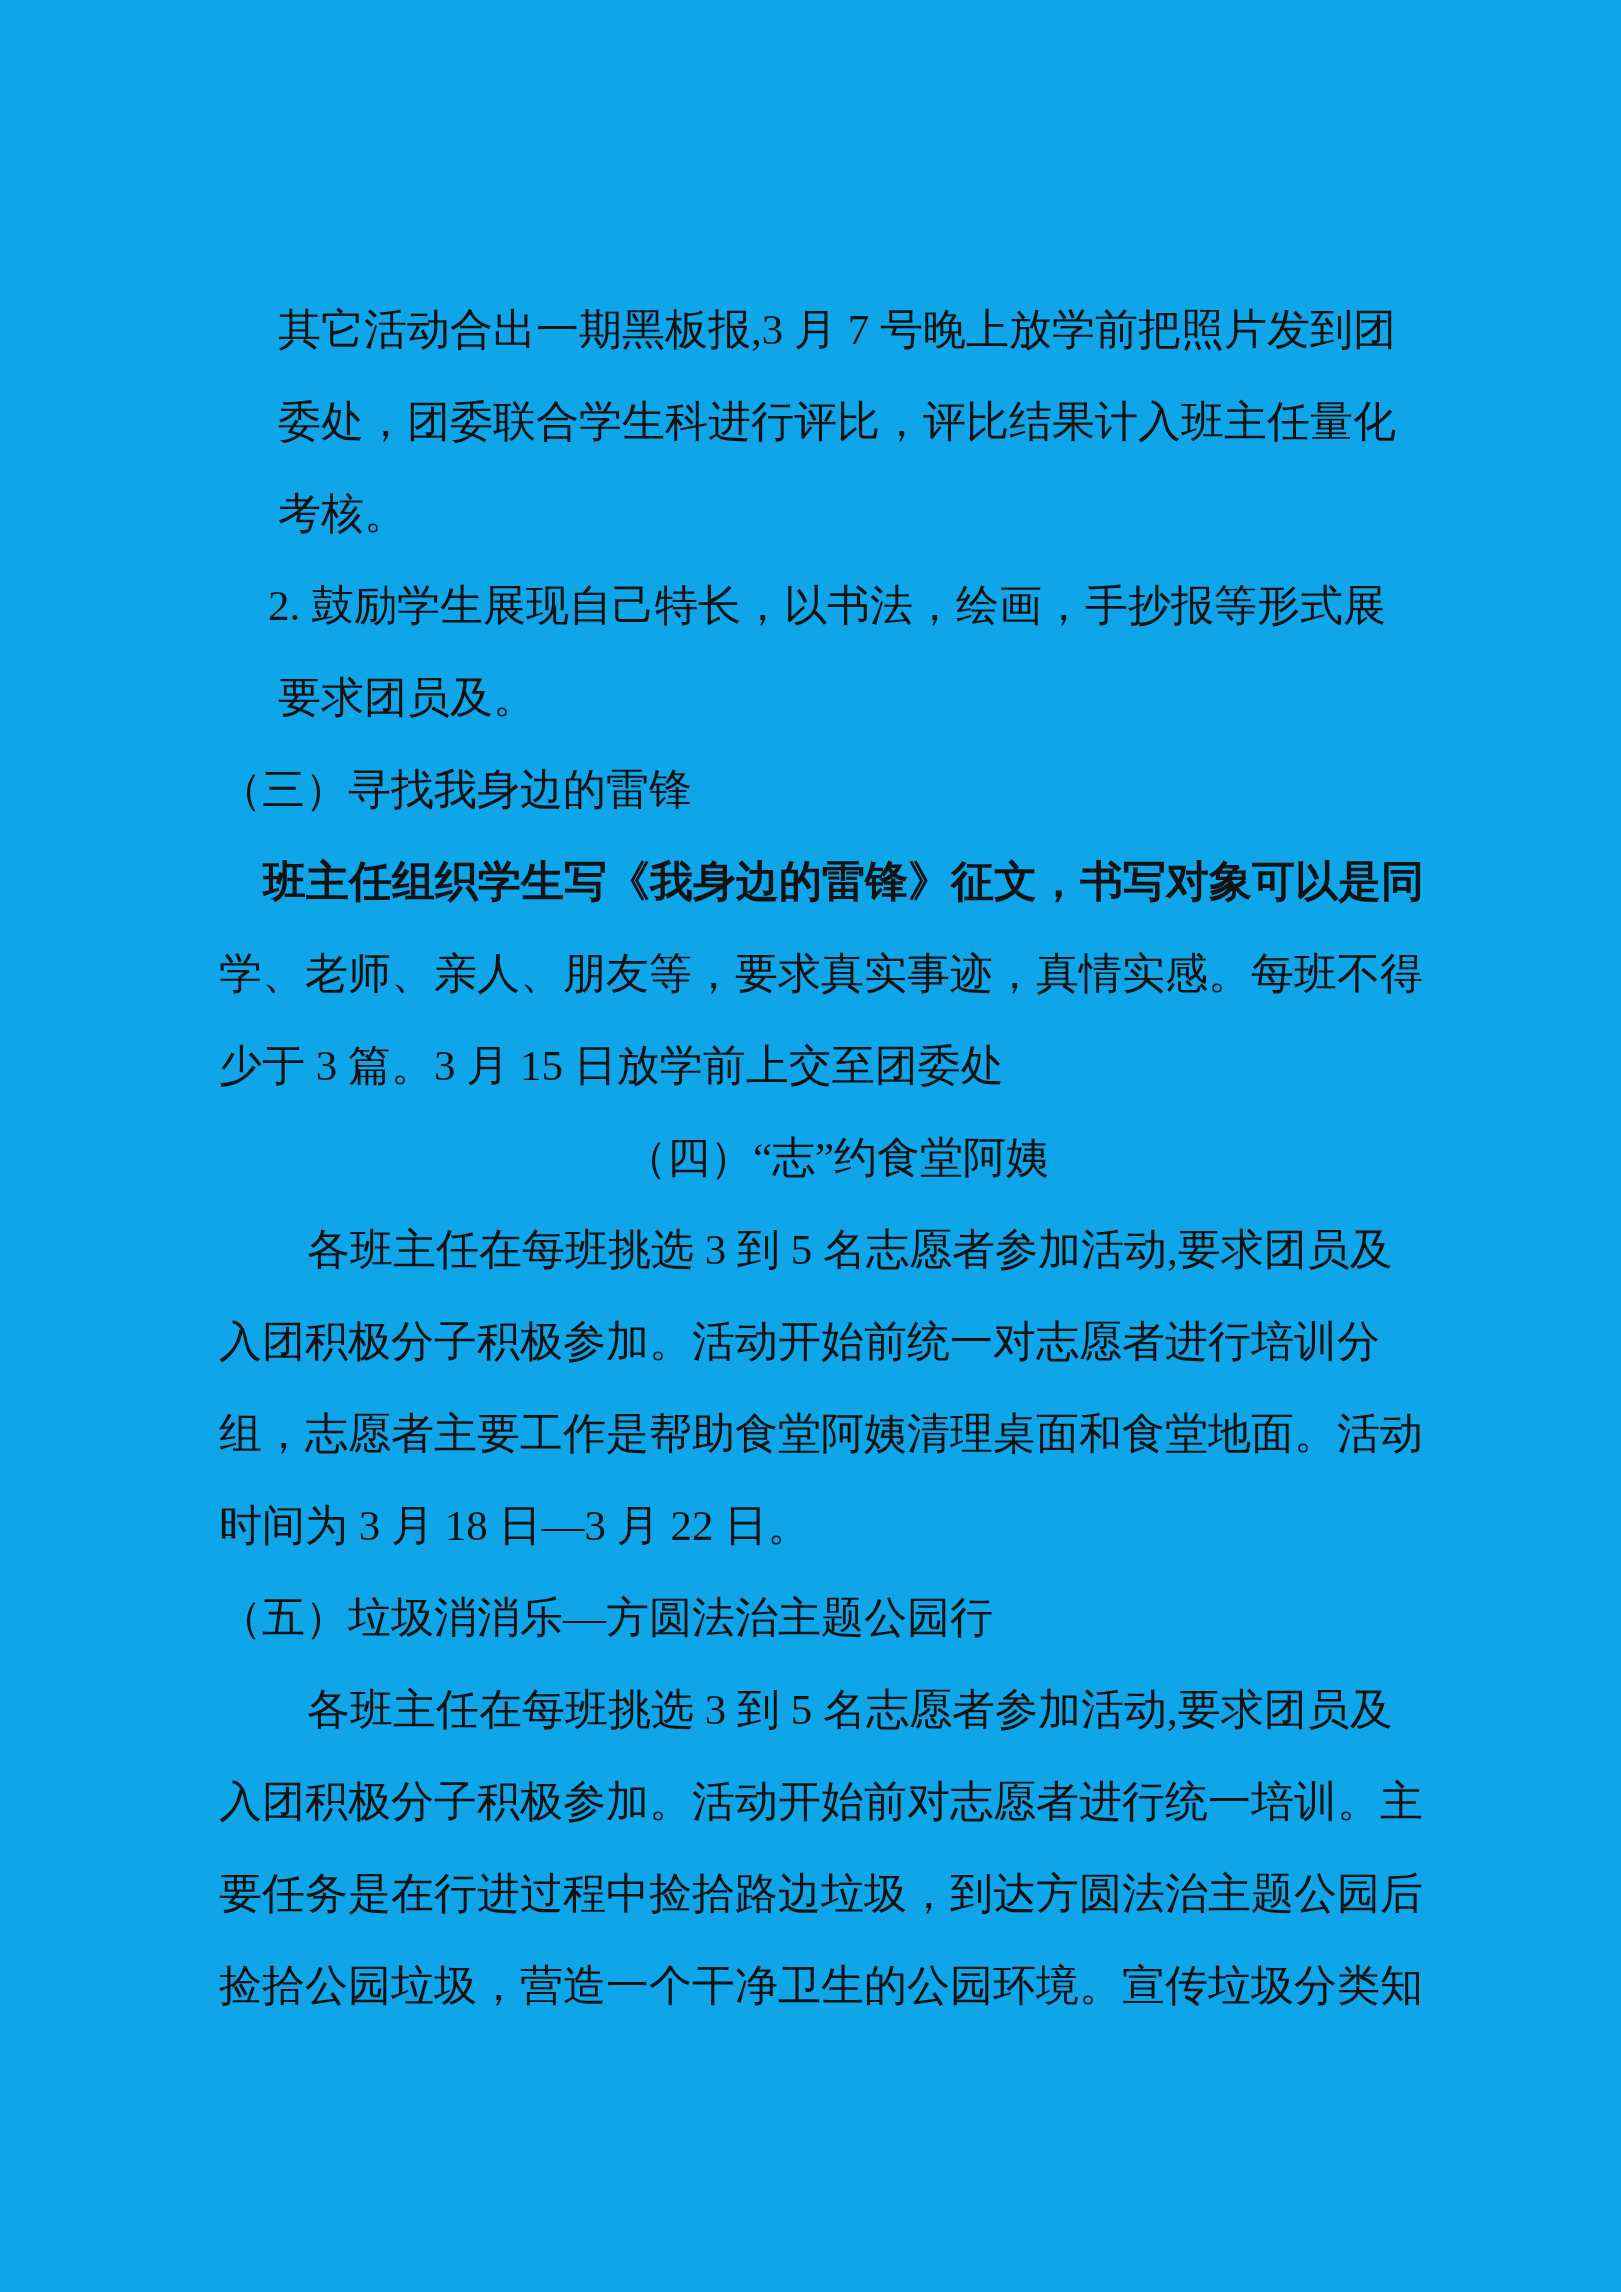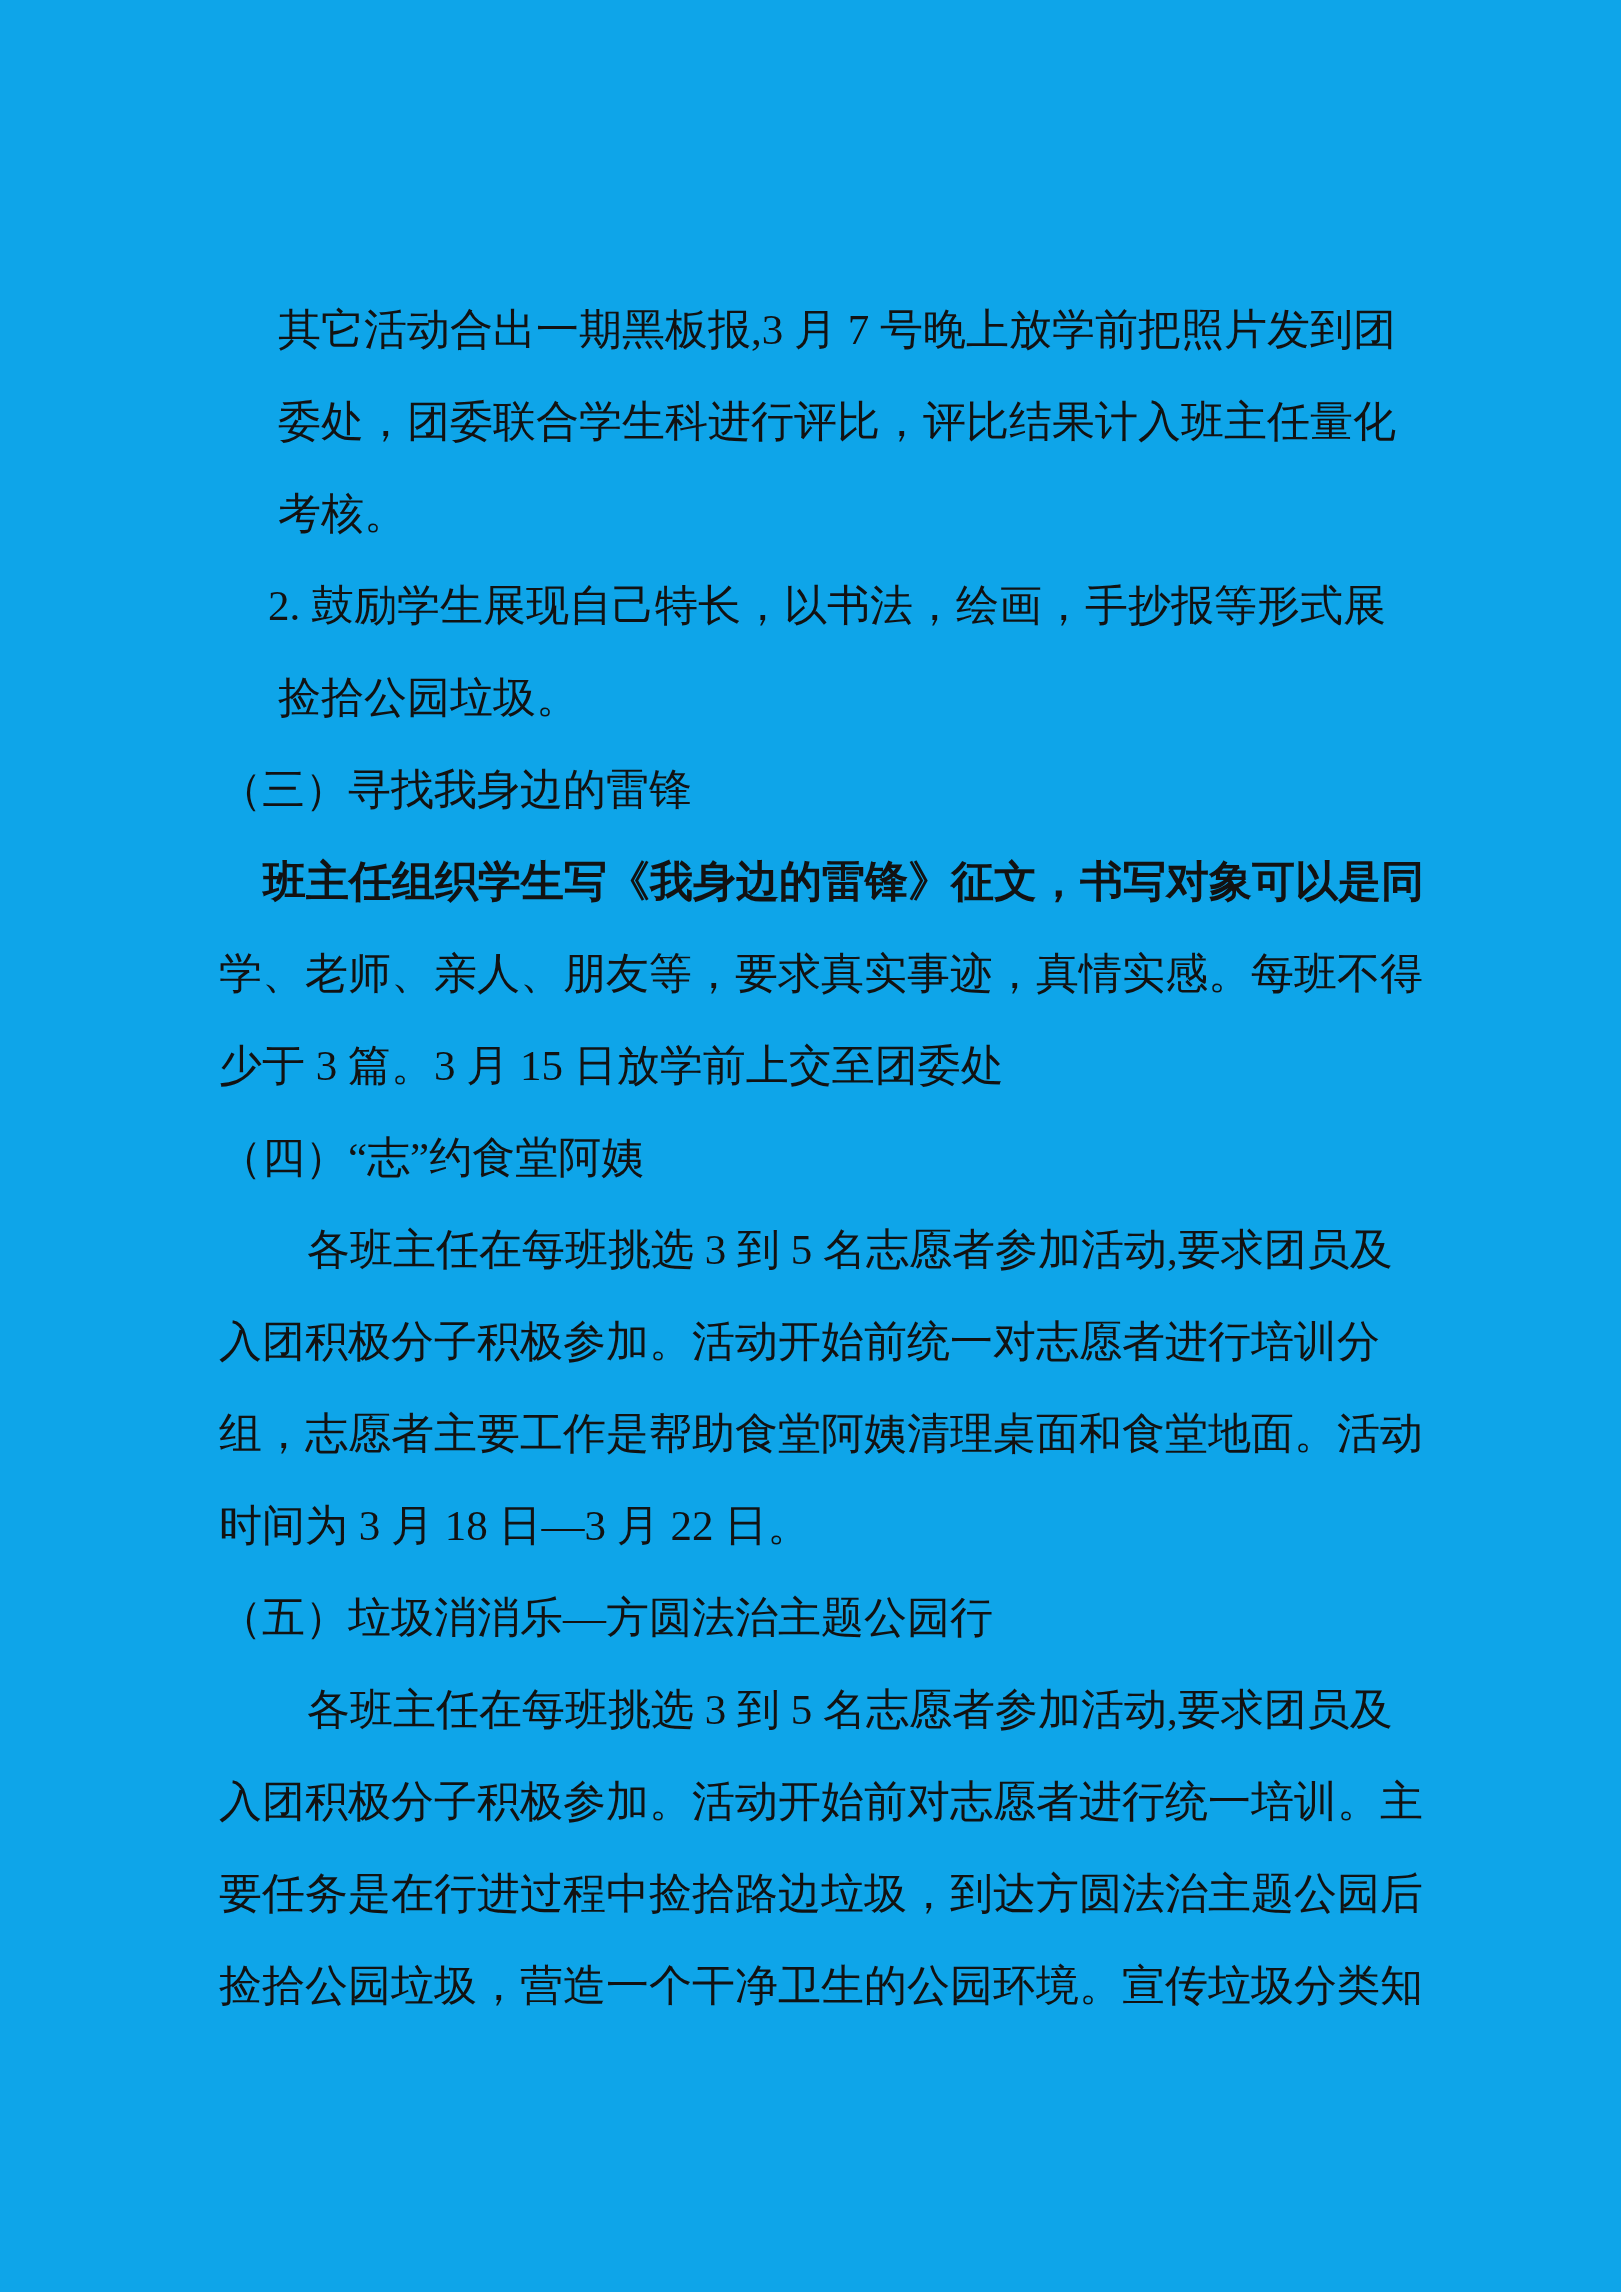--- a/index.html
+++ b/index.html
@@ -32,26 +32,26 @@
 </style>
 </head>
 <body>
 
 <div class="page" style="background: #0ea5e9; padding-left: 20px;">
   <div class="textblock">
       <div class="line" style="padding-left: 59px; color: rgb(18, 18, 18);">其它活动合出一期黑板报,3 月 7 号晚上放学前把照片发到团</div>
       <div class="line" style="padding-left: 59px; color: rgb(18, 18, 18);">委处，团委联合学生科进行评比，评比结果计入班主任量化</div>
       <div class="line" style="padding-left: 59px; color: rgb(18, 18, 18);">考核。</div>
       <div class="line" style="padding-left: 49px; color: rgb(18, 18, 18);">2. 鼓励学生展现自己特长，以书法，绘画，手抄报等形式展</div>
-      <div class="line" style="padding-left: 59px; color: rgb(18, 18, 18);">捡拾公园垃圾。</div>
+      <div class="line" style="padding-left: 59px; color: rgb(18, 18, 18);">要求团员及。</div>
       <div class="line" style="padding-left: 0px; color: rgb(18, 18, 18);">（三）寻找我身边的雷锋</div>
       <div class="line" style="padding-left: 44px; color: rgb(18, 18, 18); font-weight: bold;">班主任组织学生写《我身边的雷锋》征文，书写对象可以是同</div>
       <div class="line" style="padding-left: 0px; color: rgb(18, 18, 18);">学、老师、亲人、朋友等，要求真实事迹，真情实感。每班不得</div>
       <div class="line" style="padding-left: 0px; color: rgb(18, 18, 18);">少于 3 篇。3 月 15 日放学前上交至团委处</div>
-      <div class="line" style="padding-left: 0px; color: rgb(18, 18, 18);">（四）“志”约食堂阿姨</div>
+      <div class="line" style="padding-left: 0px; color: rgb(18, 18, 18); text-align: center;">（四）“志”约食堂阿姨</div>
       <div class="line" style="padding-left: 88px; color: rgb(18, 18, 18);">各班主任在每班挑选 3 到 5 名志愿者参加活动,要求团员及</div>
       <div class="line" style="padding-left: 0px; color: rgb(18, 18, 18);">入团积极分子积极参加。活动开始前统一对志愿者进行培训分</div>
       <div class="line" style="padding-left: 0px; color: rgb(18, 18, 18);">组，志愿者主要工作是帮助食堂阿姨清理桌面和食堂地面。活动</div>
       <div class="line" style="padding-left: 0px; color: rgb(18, 18, 18);">时间为 3 月 18 日—3 月 22 日。</div>
       <div class="line" style="padding-left: 0px; color: rgb(18, 18, 18);">（五）垃圾消消乐—方圆法治主题公园行</div>
       <div class="line" style="padding-left: 88px; color: rgb(18, 18, 18);">各班主任在每班挑选 3 到 5 名志愿者参加活动,要求团员及</div>
       <div class="line" style="padding-left: 0px; color: rgb(18, 18, 18);">入团积极分子积极参加。活动开始前对志愿者进行统一培训。主</div>
       <div class="line" style="padding-left: 0px; color: rgb(18, 18, 18);">要任务是在行进过程中捡拾路边垃圾，到达方圆法治主题公园后</div>
       <div class="line" style="padding-left: 0px; color: rgb(18, 18, 18);">捡拾公园垃圾，营造一个干净卫生的公园环境。宣传垃圾分类知</div>
     </div>

